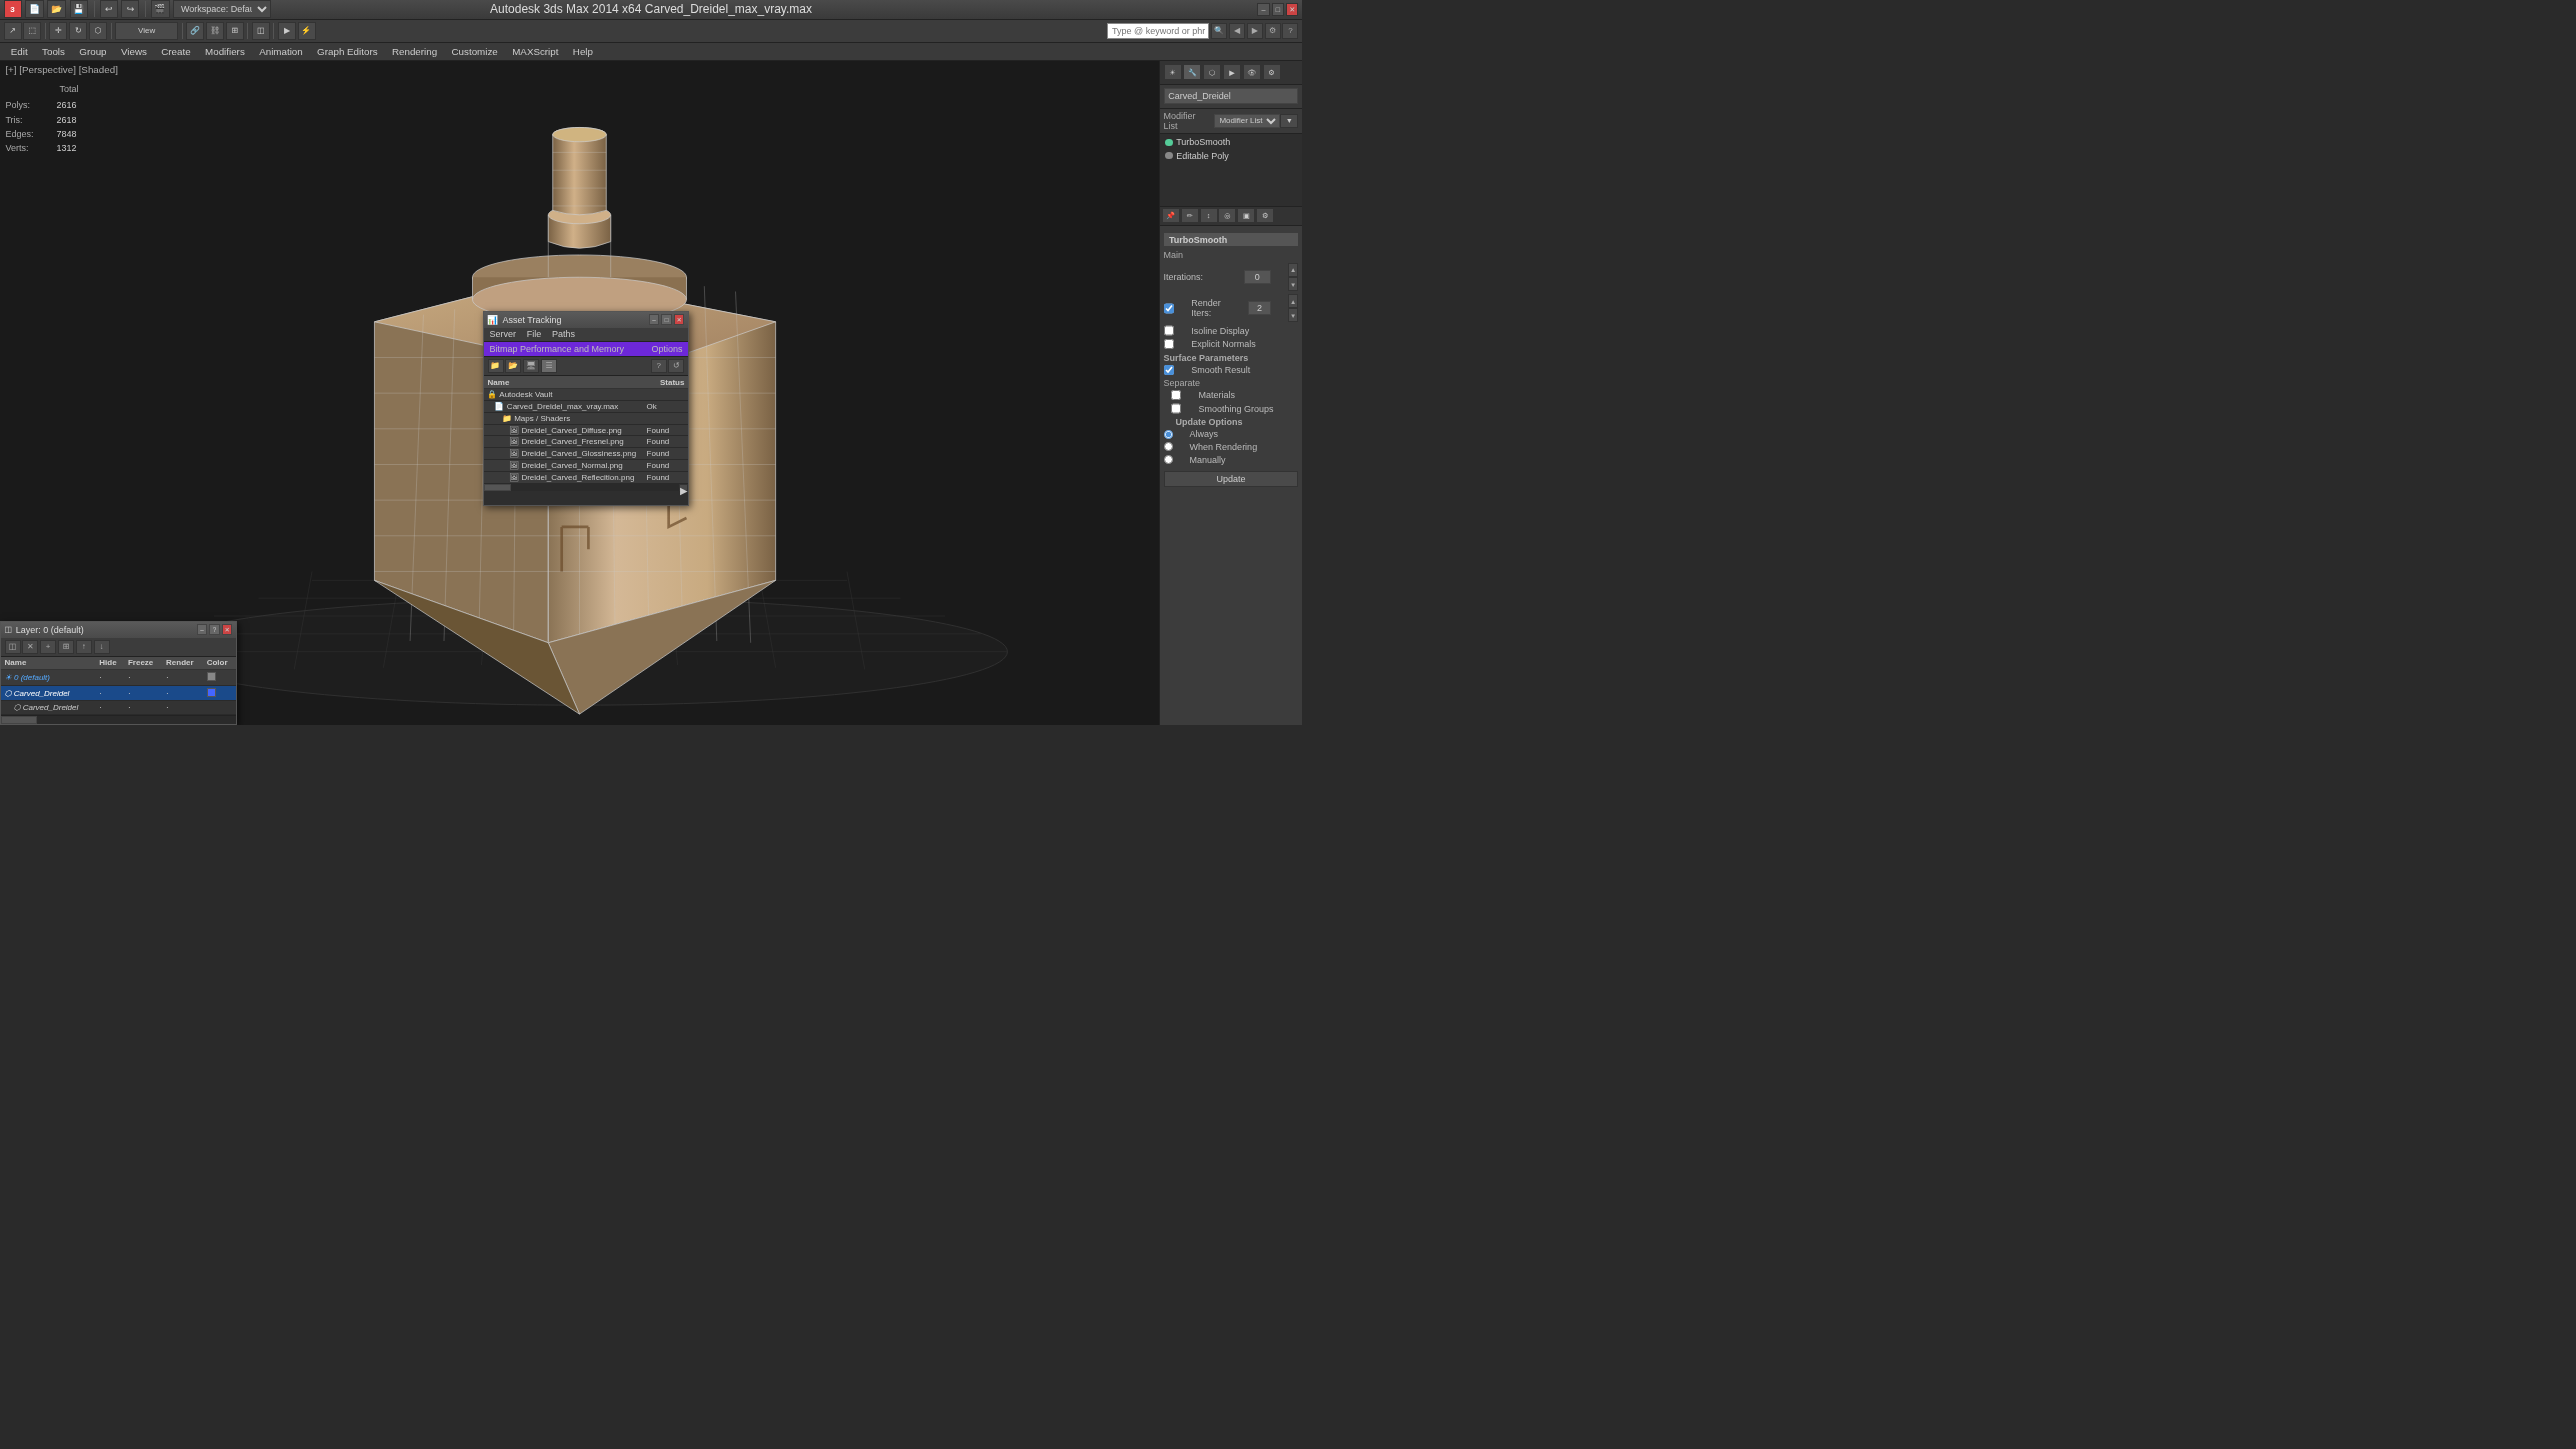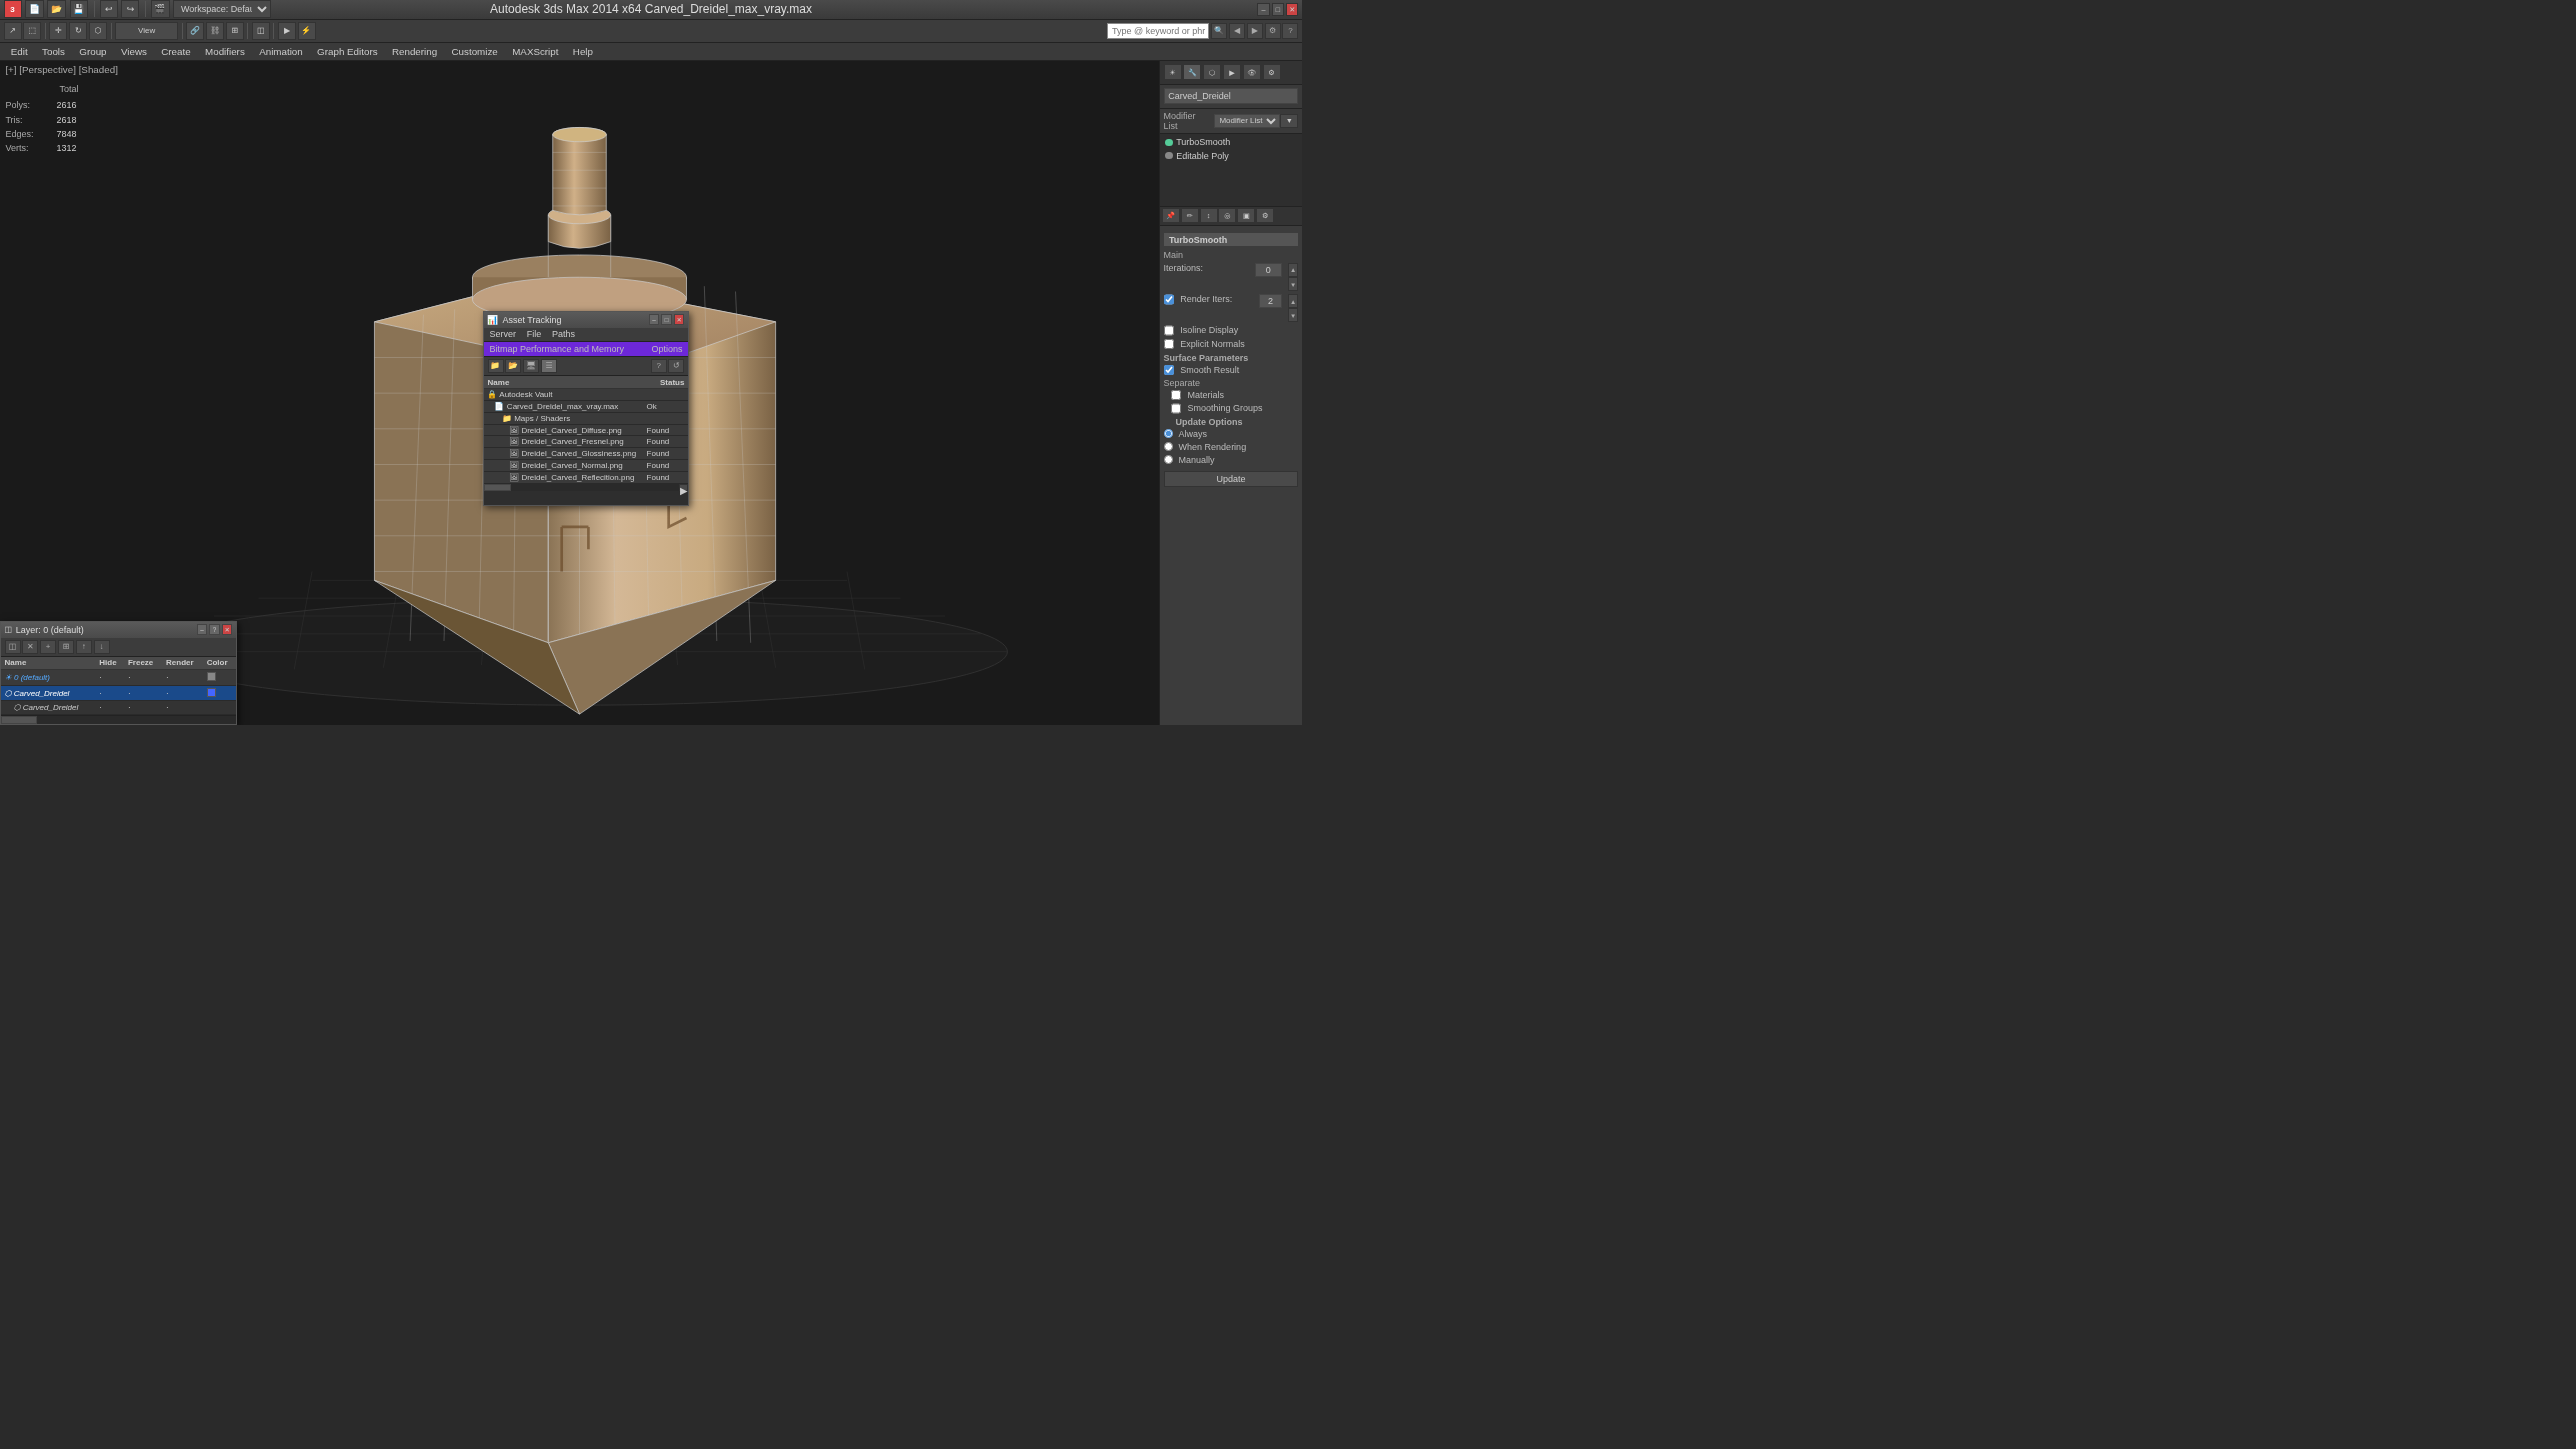--- a/index.html
+++ b/index.html
@@ -230,22 +230,23 @@
       color: #ccc;
       padding: 1.8px 5.4px;
       font-size: 9px;
       font-weight: bold;
       margin-bottom: 3.6px;
       margin-top: 3.6px;
       cursor: pointer;
     }
     .prop-row {
       display: flex;
+      align-items: center;
       margin-bottom: 2.7px;
-      gap: 6px;
+      gap: 17px;
     }
     .prop-label {
       color: #bbb;
       font-size: 9px;
       flex: 1;
     }
     .prop-input {
       width: 36px;
       height: 14.3px;
       background: #555;

